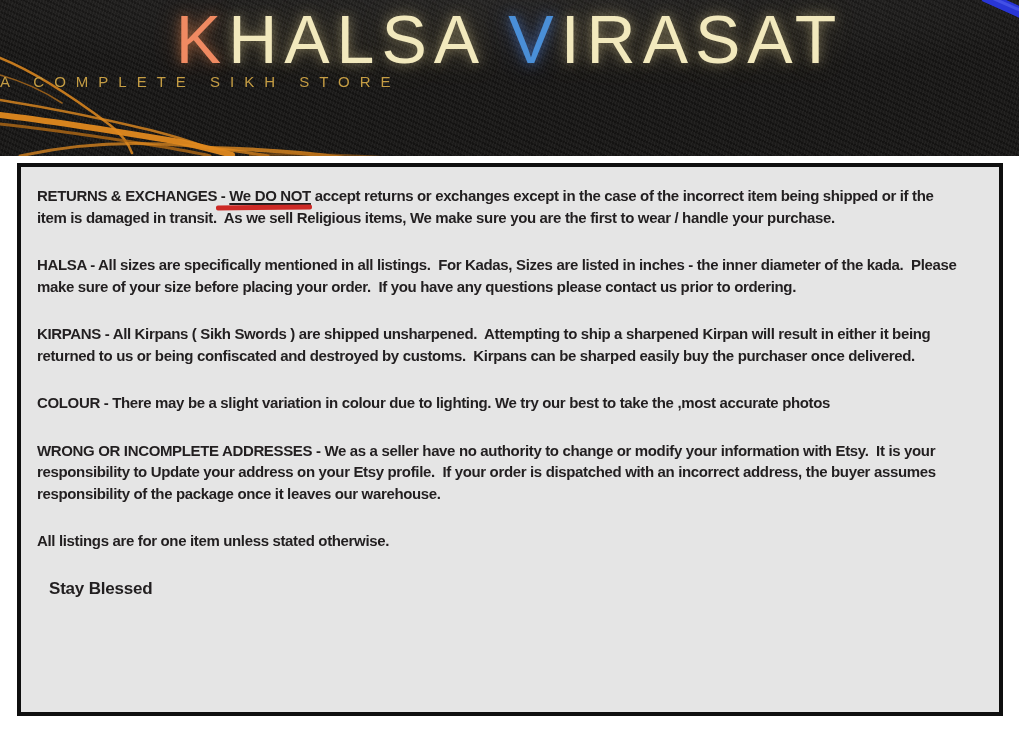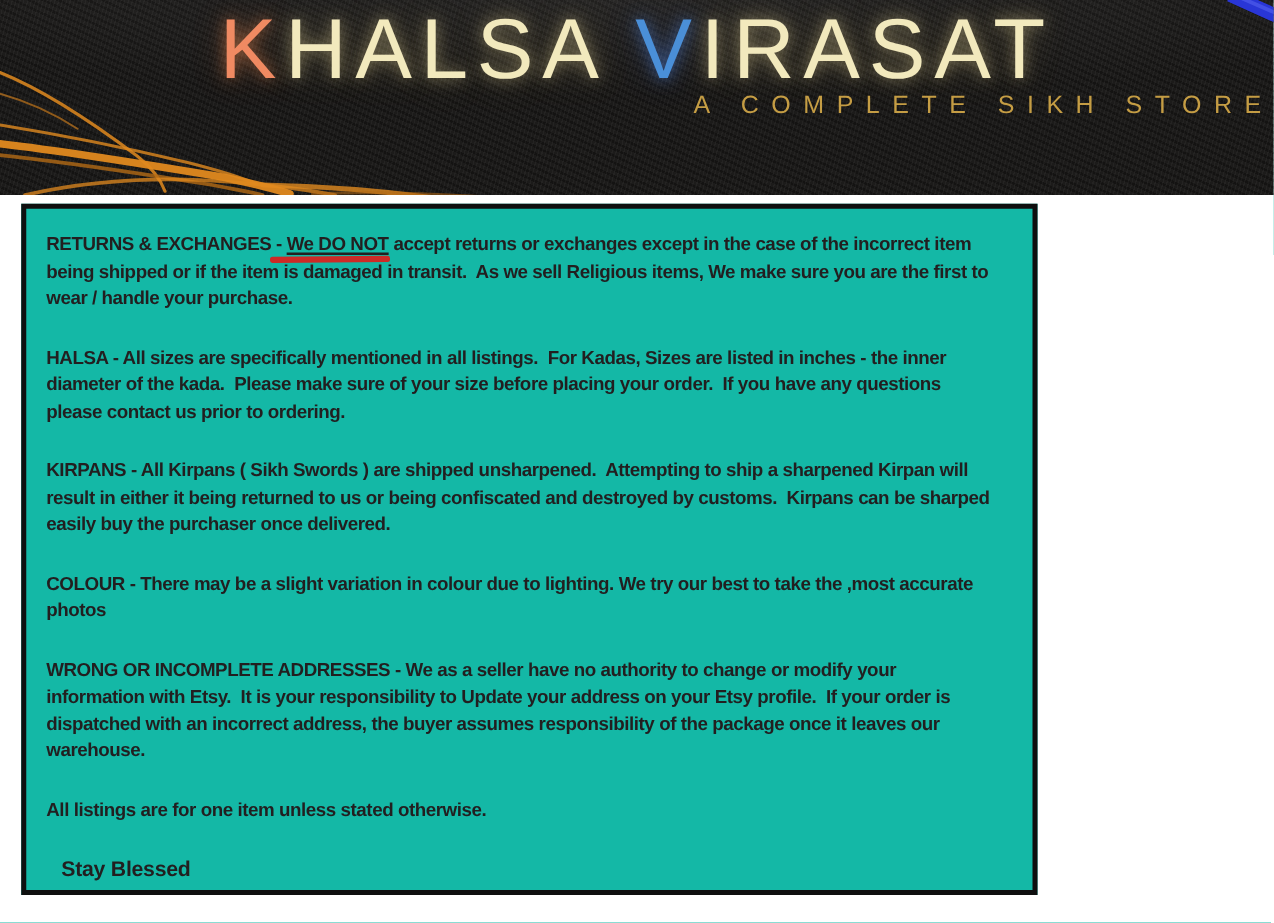--- a/index.html
+++ b/index.html
@@ -24,31 +24,31 @@
   .corner-blue-hi{stroke:#4a57e8;fill:none;}
   .title{
     position:relative;text-align:center;margin:0;padding-top:12px;
     font-size:68px;line-height:54px;letter-spacing:7px;font-weight:400;
     white-space:nowrap;
   }
   .title .cream{color:var(--title-cream,#f2e9bd);text-shadow:0 0 12px rgba(255,238,170,.45),0 0 30px rgba(255,220,120,.22);}
   .title .k{color:var(--title-k,#f08a62);text-shadow:0 0 12px rgba(255,150,90,.55),0 0 26px rgba(255,130,60,.25);}
   .title .v{color:var(--title-v,#4a8fd8);text-shadow:0 0 12px rgba(90,150,255,.55),0 0 26px rgba(80,130,255,.25);}
   .subtitle{
-    position:relative;text-align:right;margin:7px 0 0 0;
-    font-size:20px;letter-spacing:10px;font-weight:400;
-    color:var(--subtitle-gold,#c59d44);white-space:nowrap;padding-left:40px;
+    position:relative;text-align:left;margin:7px 0 0 0;
+    font-size:15px;letter-spacing:10px;font-weight:400;
+    color:var(--subtitle-gold,#c59d44);white-space:nowrap;
   }
   
   .policy-box{
     box-sizing:border-box;
     margin:7px 0 0 17px;
-    width:813px;height:553px;
+    width:986px;height:553px;
     border:4px solid var(--box-border,#0f0f0f);
-    background:#14b8a6;
+    background:#e5e5e5;
     padding:18px 28px 0 16px;
     overflow:hidden;
   }
   .policy{
     margin:0 0 26px 0;
     max-width:920px;
     font-size:15px;line-height:21.5px;font-weight:bold;
     letter-spacing:-0.35px;
     color:var(--text,#221f20);
     white-space:pre-wrap;

